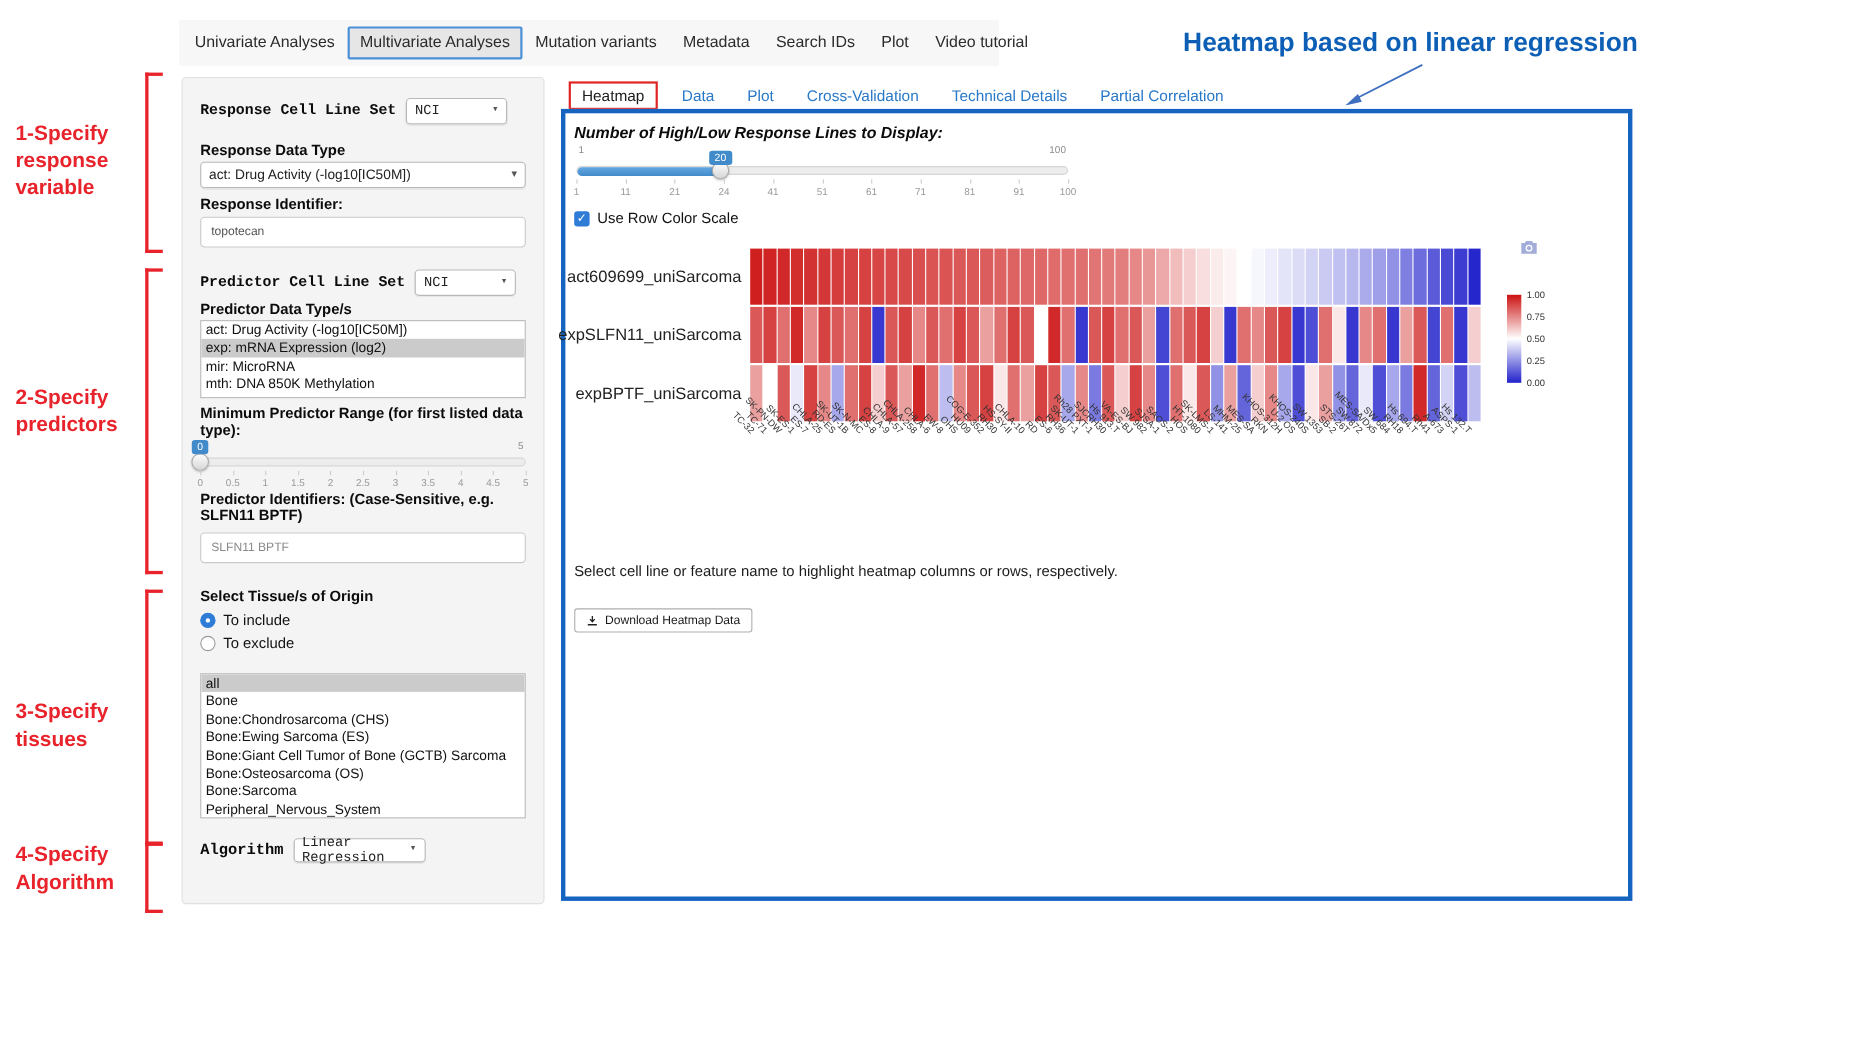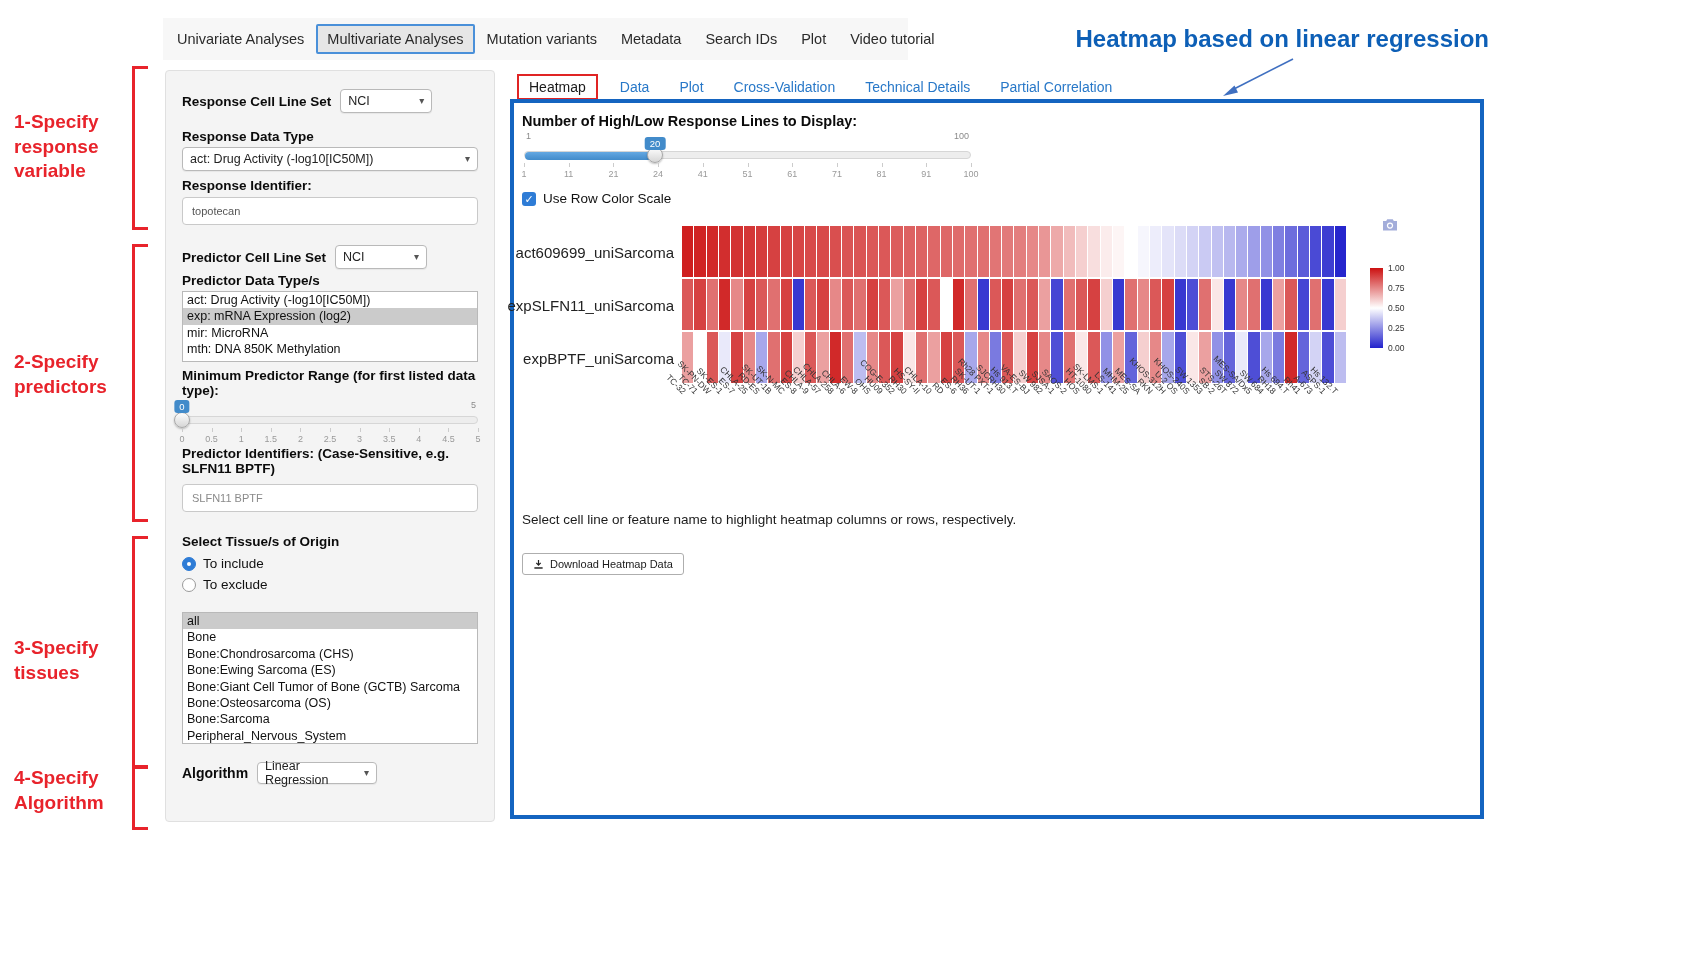--- a/index.html
+++ b/index.html
@@ -17,21 +17,21 @@
   .arrow{position:absolute;left:1205px;top:54px;}
 
   
   .step{position:absolute;color:#e8232b;font-weight:bold;font-size:19px;line-height:1.3;}
   .bracket{position:absolute;width:13px;border-left:3px solid #e8232b;border-top:3px solid #e8232b;border-bottom:3px solid #e8232b;}
 
   
   .sidebar{position:absolute;left:165px;top:70px;width:330px;height:752px;background:#f4f4f4;
            border:1px solid #e0e0e0;border-radius:4px;padding:18px 16px;box-sizing:border-box;font-size:13.5px;}
   .lbl{font-weight:bold;font-size:13.5px;color:#0b0b0b;}
-  .inline-row{display:flex;align-items:center;gap:9px;}
+  .inline-row{display:flex;align-items:center;gap:9px;font-family:Liberation Mono, monospace;}
   .select{background:#fff;border:1px solid #b9b9b9;border-radius:4px;height:24px;display:flex;align-items:center;
           justify-content:space-between;padding:0 7px;font-size:12.5px;color:#222;box-sizing:border-box;
           box-shadow:0 1px 1px rgba(0,0,0,.06);}
   .caret{font-size:10px;color:#555;margin-left:6px;line-height:1;}
   .textinput{background:#fff;border:1px solid #c9c9c9;border-radius:4px;height:26px;display:flex;align-items:center;
              padding:0 9px;font-size:11px;color:#555;}
   .listbox{background:#fff;border:1px solid #b9b9b9;font-size:12.5px;overflow:hidden;}
   .opt{padding:0 4px;line-height:16.4px;white-space:nowrap;}
   .opt.sel{background:#cbcbcb;}
   .radio-row{display:flex;align-items:center;gap:7px;font-size:13.5px;margin-bottom:6px;}
@@ -54,21 +54,21 @@
   .sl-mark{position:absolute;top:0;width:1px;height:4px;background:#ccc;}
 
   
   .main-tabs{position:absolute;left:517px;top:74px;display:flex;align-items:center;}
   .mtab{font-size:14px;color:#2878c8;margin-right:30px;cursor:pointer;white-space:nowrap;}
   .mtab.active{color:#1b1b1b;border:2px solid #e02424;padding:3px 10px;margin-right:22px;background:#fff;}
 
   
   .mainbox{position:absolute;left:510px;top:99px;width:974px;height:720px;border:4px solid #1464c0;
            box-sizing:border-box;background:#fff;padding:10px 10px 0 8px;}
-  .slider-label{font-weight:bold;font-size:14.5px;margin:0 0 2px 0;color:#0b0b0b;}
+  .slider-label{font-weight:bold;font-size:14.5px;margin:0 0 2px 0;color:#0b0b0b;font-style:italic;}
   .main-slider{width:447px;height:52px;margin-left:2px;}
   .main-slider .sl-min,.main-slider .sl-max{top:0;}
   .main-slider .sl-badge{top:6px;}
   .main-slider .sl-track{top:20px;}
   .main-slider .sl-fill{top:21px;}
   .main-slider .sl-handle{top:16px;}
   .main-slider .sl-ticks{top:32px;}
   .mini-slider{height:44px;margin-bottom:2px;}
   .mini-slider .sl-max{top:0;}
   .mini-slider .sl-badge{top:0;}

